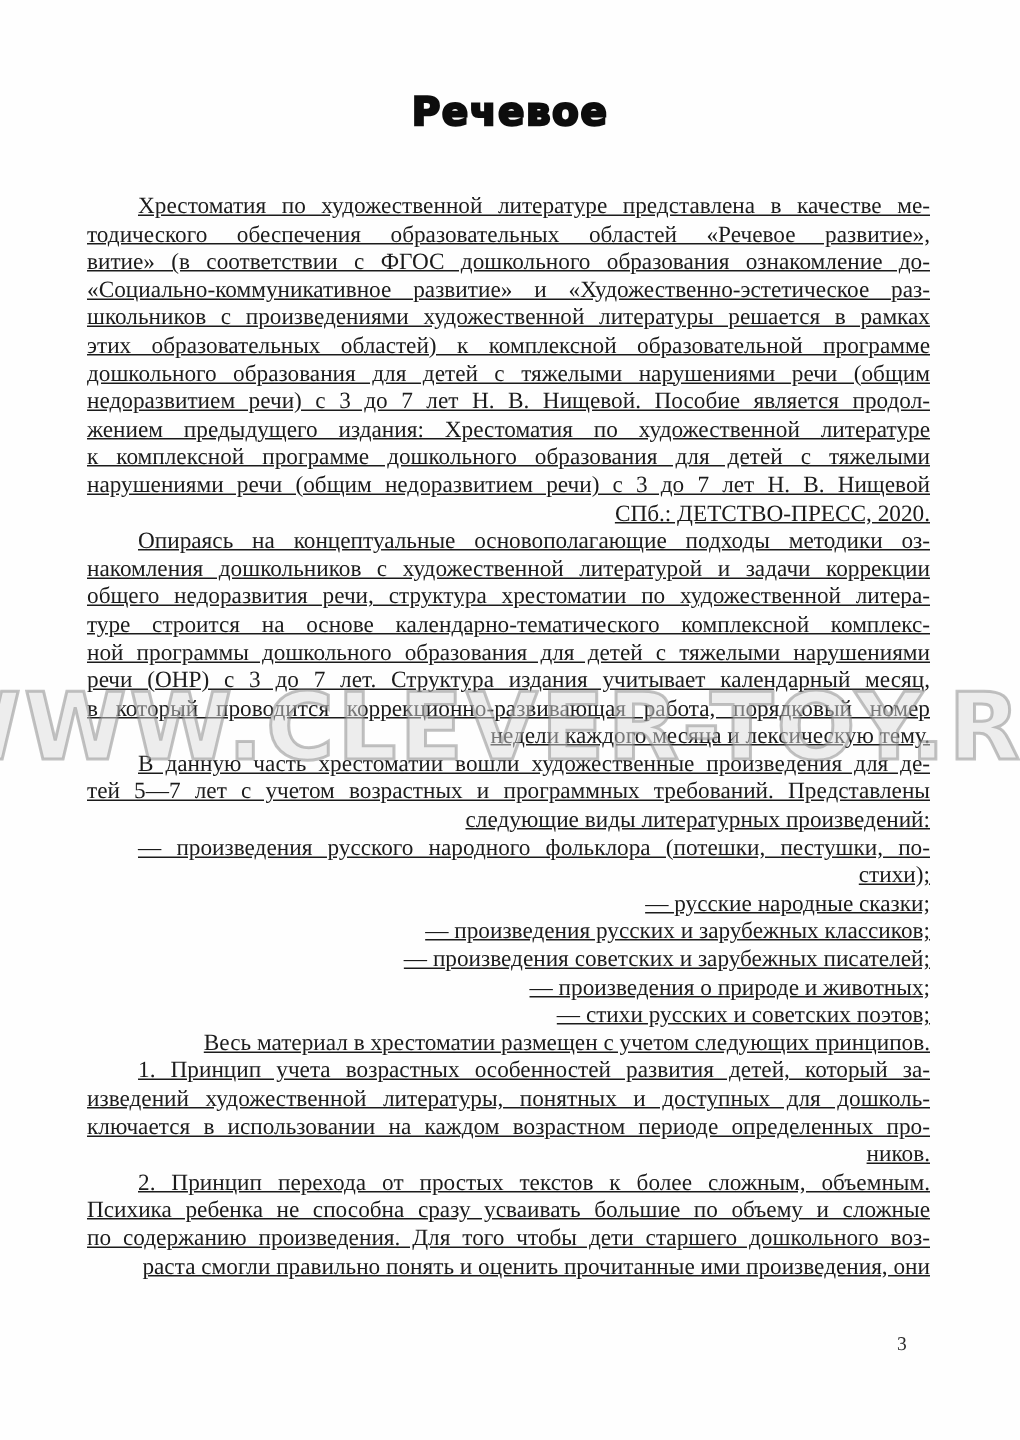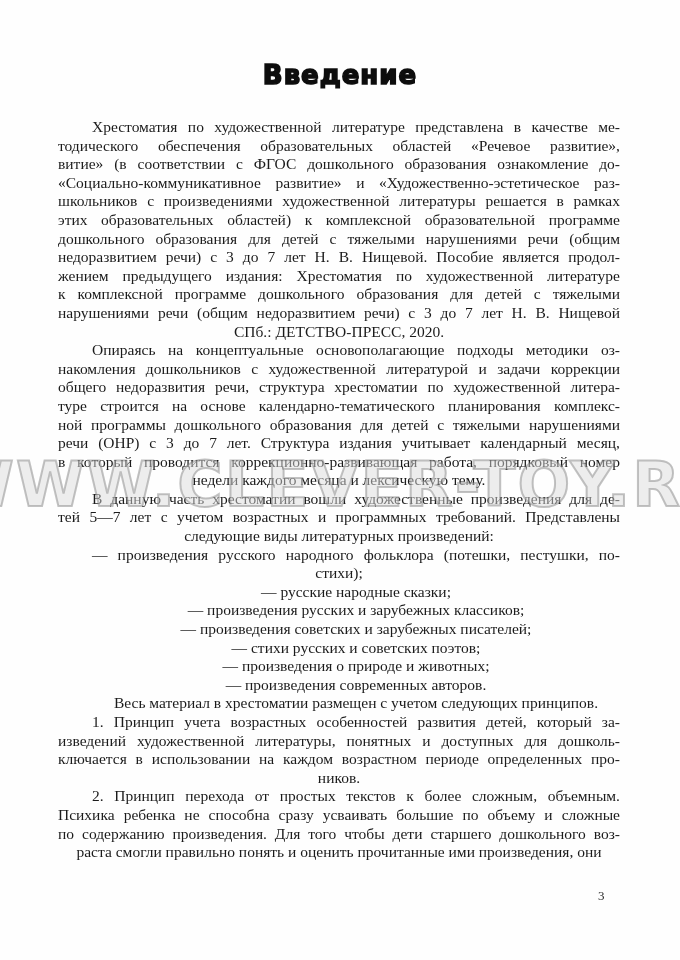--- a/index.html
+++ b/index.html
@@ -20,31 +20,32 @@
     text-align: center;
     font-family: "DejaVu Sans", sans-serif;
     font-weight: bold;
     font-size: 26px;
     letter-spacing: 1px;
     color: #0d0d0d;
     -webkit-text-stroke: 1.6px #0d0d0d;
   }
   .textblock {
     position: absolute;
-    top: 118px;
+    top: 129px;
     left: 58px;
     width: 562px;
     z-index: 2;
+    text-decoration: underline;
   }
   .line {
     height: 18.6px;
     line-height: 18.6px;
     font-size: 15.5px;
     white-space: normal;
-    text-align: center;
+    text-align: right;
   }
   .line.just { text-align: justify; text-align-last: justify; }
   .line.indent { text-indent: 34px; }
   .watermark {
     position: absolute;
     top: 448px;
     left: 50%;
     transform: translateX(-50%);
     z-index: 3;
     white-space: nowrap;
@@ -62,53 +63,52 @@
     top: 888px;
     left: 598px;
     font-size: 13px;
     color: #2a2a2a;
   }
 </style>
 </head>
 <body>
 
 <div class="page">
-  <div class="title">Введение</div>
+  <div class="title">Речевое</div>
   <div class="textblock">
       <div class="line indent just">Хрестоматия по художественной литературе представлена в качестве ме-</div>
       <div class="line just">тодического обеспечения образовательных областей «Речевое развитие»,</div>
       <div class="line just">витие» (в соответствии с ФГОС дошкольного образования ознакомление до-</div>
       <div class="line just">«Социально-коммуникативное развитие» и «Художественно-эстетическое раз-</div>
       <div class="line just">школьников с произведениями художественной литературы решается в рамках</div>
       <div class="line just">этих образовательных областей) к комплексной образовательной программе</div>
       <div class="line just">дошкольного образования для детей с тяжелыми нарушениями речи (общим</div>
       <div class="line just">недоразвитием речи) с 3 до 7 лет Н. В. Нищевой. Пособие является продол-</div>
       <div class="line just">жением предыдущего издания: Хрестоматия по художественной литературе</div>
       <div class="line just">к комплексной программе дошкольного образования для детей с тяжелыми</div>
       <div class="line just">нарушениями речи (общим недоразвитием речи) с 3 до 7 лет Н. В. Нищевой</div>
       <div class="line">СПб.: ДЕТСТВО-ПРЕСС, 2020.</div>
       <div class="line indent just">Опираясь на концептуальные основополагающие подходы методики оз-</div>
       <div class="line just">накомления дошкольников с художественной литературой и задачи коррекции</div>
       <div class="line just">общего недоразвития речи, структура хрестоматии по художественной литера-</div>
-      <div class="line just">туре строится на основе календарно-тематического планирования комплекс-</div>
+      <div class="line just">туре строится на основе календарно-тематического комплексной комплекс-</div>
       <div class="line just">ной программы дошкольного образования для детей с тяжелыми нарушениями</div>
       <div class="line just">речи (ОНР) с 3 до 7 лет. Структура издания учитывает календарный месяц,</div>
       <div class="line just">в который проводится коррекционно-развивающая работа, порядковый номер</div>
       <div class="line">недели каждого месяца и лексическую тему.</div>
       <div class="line indent just">В данную часть хрестоматии вошли художественные произведения для де-</div>
       <div class="line just">тей 5—7 лет с учетом возрастных и программных требований. Представлены</div>
       <div class="line">следующие виды литературных произведений:</div>
       <div class="line indent just">— произведения русского народного фольклора (потешки, пестушки, по-</div>
       <div class="line">стихи);</div>
       <div class="line indent">— русские народные сказки;</div>
       <div class="line indent">— произведения русских и зарубежных классиков;</div>
       <div class="line indent">— произведения советских и зарубежных писателей;</div>
+      <div class="line indent">— произведения о природе и животных;</div>
       <div class="line indent">— стихи русских и советских поэтов;</div>
-      <div class="line indent">— произведения о природе и животных;</div>
-      <div class="line indent">— произведения современных авторов.</div>
       <div class="line indent">Весь материал в хрестоматии размещен с учетом следующих принципов.</div>
       <div class="line indent just">1. Принцип учета возрастных особенностей развития детей, который за-</div>
       <div class="line just">изведений художественной литературы, понятных и доступных для дошколь-</div>
       <div class="line just">ключается в использовании на каждом возрастном периоде определенных про-</div>
       <div class="line">ников.</div>
       <div class="line indent just">2. Принцип перехода от простых текстов к более сложным, объемным.</div>
       <div class="line just">Психика ребенка не способна сразу усваивать большие по объему и сложные</div>
       <div class="line just">по содержанию произведения. Для того чтобы дети старшего дошкольного воз-</div>
       <div class="line">раста смогли правильно понять и оценить прочитанные ими произведения, они</div>
     </div>

